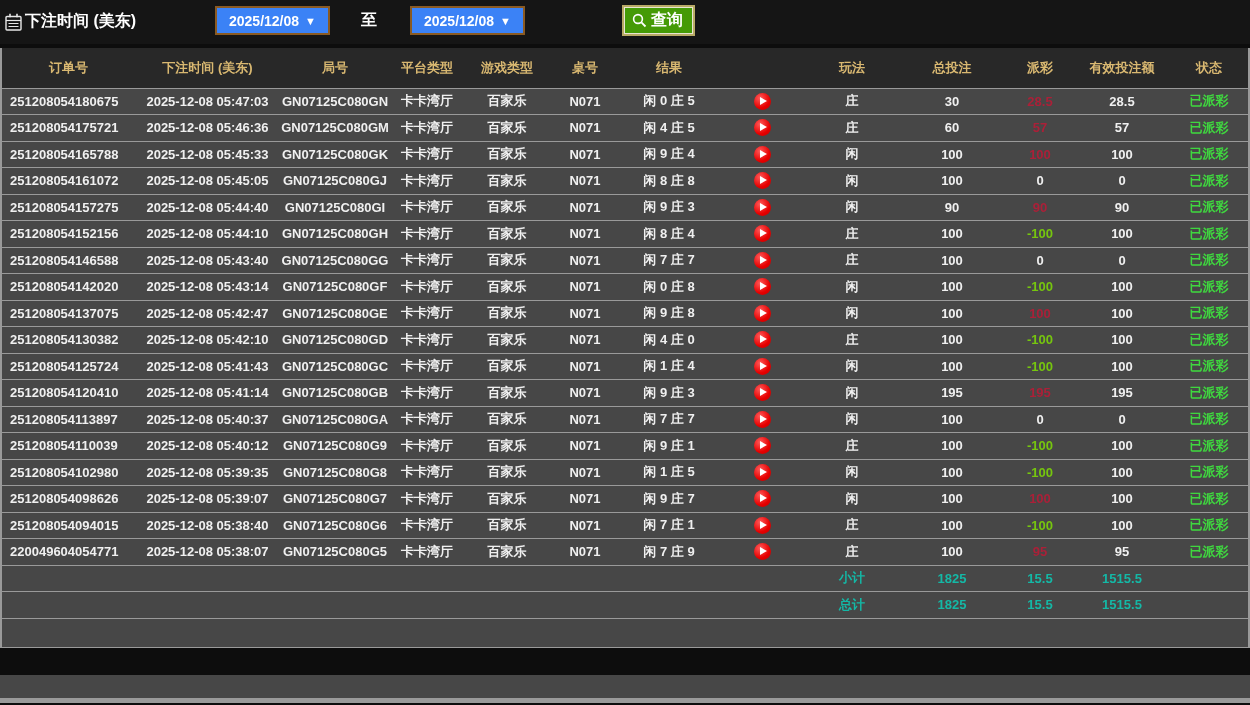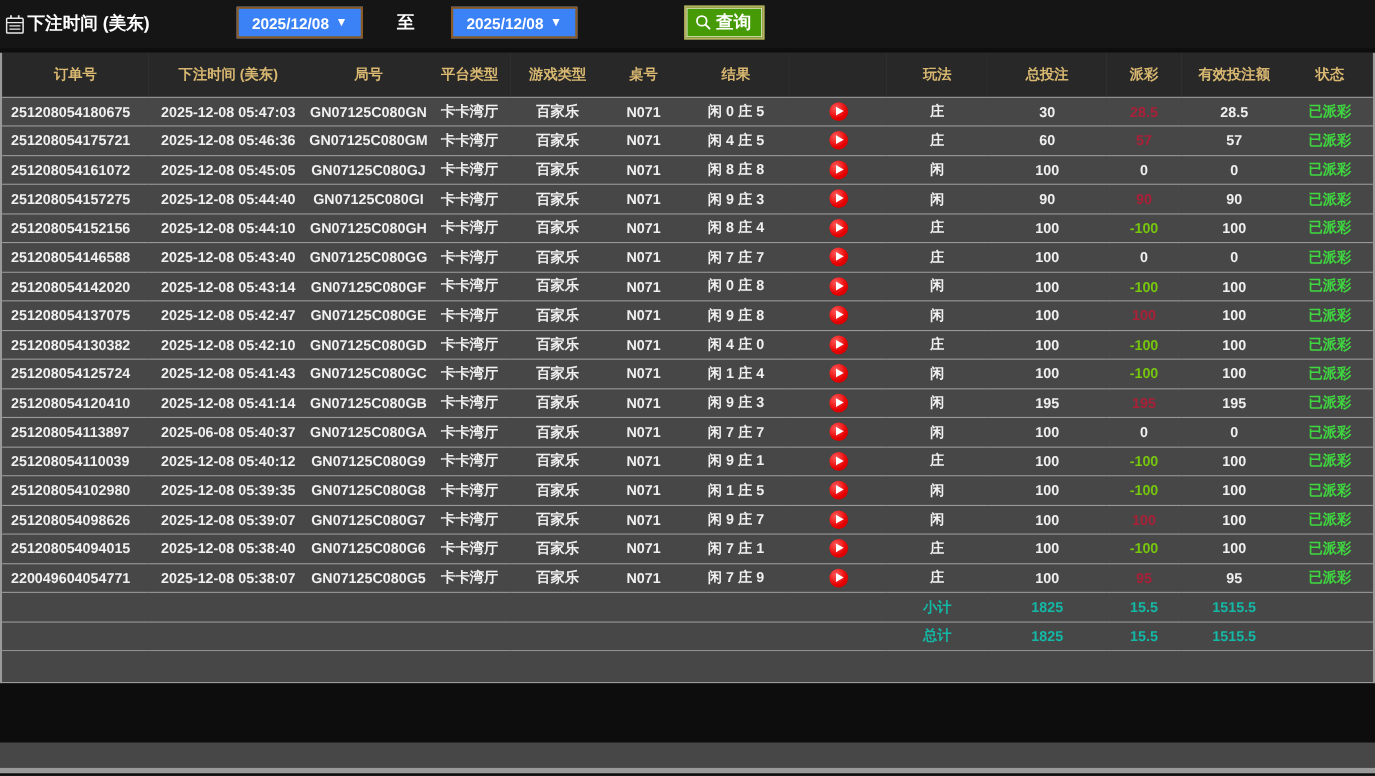--- a/index.html
+++ b/index.html
@@ -144,20 +144,35 @@
           <td>N071</td>
           <td>闲 4 庄 5</td>
           <td><span class="play"><span class="tri"></span></span></td>
           <td>庄</td>
           <td>60</td>
           <td class="win">57</td>
           <td>57</td>
           <td class="status">已派彩</td>
         </tr>
         <tr>
+          <td class="order">251208054165788</td>
+          <td>2025-12-08 05:45:33</td>
+          <td>GN07125C080GK</td>
+          <td>卡卡湾厅</td>
+          <td>百家乐</td>
+          <td>N071</td>
+          <td>闲 9 庄 4</td>
+          <td><span class="play"><span class="tri"></span></span></td>
+          <td>闲</td>
+          <td>100</td>
+          <td class="win">100</td>
+          <td>100</td>
+          <td class="status">已派彩</td>
+        </tr>
+        <tr>
           <td class="order">251208054161072</td>
           <td>2025-12-08 05:45:05</td>
           <td>GN07125C080GJ</td>
           <td>卡卡湾厅</td>
           <td>百家乐</td>
           <td>N071</td>
           <td>闲 8 庄 8</td>
           <td><span class="play"><span class="tri"></span></span></td>
           <td>闲</td>
           <td>100</td>
@@ -280,21 +295,21 @@
           <td>闲 9 庄 3</td>
           <td><span class="play"><span class="tri"></span></span></td>
           <td>闲</td>
           <td>195</td>
           <td class="win">195</td>
           <td>195</td>
           <td class="status">已派彩</td>
         </tr>
         <tr>
           <td class="order">251208054113897</td>
-          <td>2025-06-08 05:40:37</td>
+          <td>2025-12-08 05:40:37</td>
           <td>GN07125C080GA</td>
           <td>卡卡湾厅</td>
           <td>百家乐</td>
           <td>N071</td>
           <td>闲 7 庄 7</td>
           <td><span class="play"><span class="tri"></span></span></td>
           <td>闲</td>
           <td>100</td>
           <td>0</td>
           <td>0</td>

